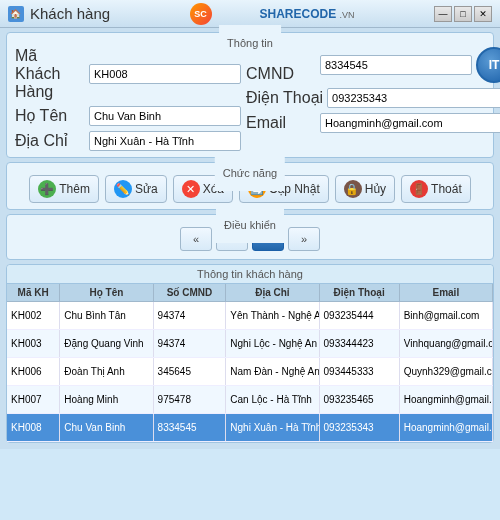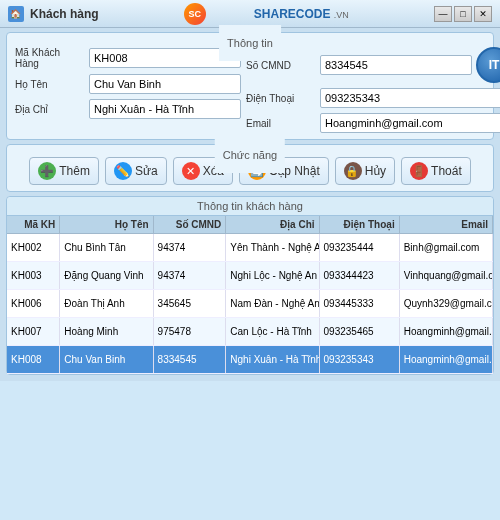--- a/index.html
+++ b/index.html
@@ -9,21 +9,21 @@
       background: linear-gradient(to bottom, #e8f4fc, #c8dff0);
       border-bottom: 1px solid #a0b8cc;
       padding: 4px 8px;
       display: flex;
       align-items: center;
       justify-content: space-between;
       height: 28px;
     }
     .title-bar-left { display: flex; align-items: center; gap: 6px; }
     .title-bar-icon { width: 16px; height: 16px; background: #4a90d9; border-radius: 2px; display: flex; align-items: center; justify-content: center; color: white; font-size: 9px; }
-    .title-bar-text { font-size: 12px; color: #333; font-weight: bold; }
+    .title-bar-text { font-size: 15px; color: #333; }
     .title-bar-controls { display: flex; gap: 2px; }
     .title-btn { width: 18px; height: 16px; background: linear-gradient(to bottom, #e8e8e8, #ccc); border: 1px solid #999; cursor: pointer; display: flex; align-items: center; justify-content: center; font-size: 9px; }
     
     .main-content { padding: 4px 6px; background: #c8dff0; }
     
     .section-box {
       background: #e8f4fc;
       border: 1px solid #a0c4e0;
       border-radius: 4px;
       margin-bottom: 4px;
@@ -42,21 +42,21 @@
       white-space: nowrap;
     }
     
     .info-grid {
       display: grid;
       grid-template-columns: 1fr 1fr;
       gap: 5px;
       margin-top: 4px;
     }
     .field-row { display: flex; align-items: center; gap: 4px; }
-    .field-label { color: #333; min-width: 70px; font-size: 10px; font-weight: 500; }
+    .field-label { color: #333; min-width: 70px; font-size: 16px; font-weight: 500; }
     .field-input {
       flex: 1;
       border: 1px solid #a0b8cc;
       background: white;
       padding: 2px 4px;
       height: 20px;
       font-size: 11px;
       border-radius: 2px;
     }
     
@@ -116,21 +116,21 @@
       text-align: center;
       background: #d8ecf8;
       border-bottom: 1px solid #a0c4e0;
       padding: 3px;
       font-size: 11px;
       color: #555;
       border-radius: 4px 4px 0 0;
     }
     table { width: 100%; border-collapse: collapse; }
     thead tr { background: #b8d4e8; }
-    thead th { padding: 3px 4px; text-align: right; font-size: 10px; color: #333; border-right: 1px solid #a0b8cc; border-bottom: 1px solid #a0b8cc; font-weight: 600; }
+    thead th { padding: 3px 4px; text-align: center; font-size: 10px; color: #333; border-right: 1px solid #a0b8cc; border-bottom: 1px solid #a0b8cc; font-weight: 600; }
     tbody tr { background: white; }
     tbody tr:nth-child(even) { background: #f0f8ff; }
     tbody tr.selected { background: #4a90d9; color: white; }
     tbody td { padding: 8px 4px; font-size: 10px; border-right: 1px solid #dde; border-bottom: 1px solid #eef; white-space: nowrap; overflow: hidden; max-width: 70px; }
     
     .logo-area { display: flex; align-items: center; gap: 8px; }
     .logo-circle { width: 22px; height: 22px; background: linear-gradient(135deg, #ff9800, #f44336); border-radius: 50%; display: flex; align-items: center; justify-content: center; color: white; font-size: 9px; font-weight: bold; }
     .logo-text { color: #2266aa; font-weight: bold; font-size: 12px; margin-left: 40px; }
     .logo-domain { color: #666; font-size: 9px; }
   </style>
@@ -222,20 +222,29 @@
         <span class="btn-icon btn-brown">🔒</span>
         <span>Hủy</span>
       </button>
       <button class="func-btn">
         <span class="btn-icon btn-red2">🚪</span>
         <span>Thoát</span>
       </button>
     </div>
   </div>
 
+  <div class="section-box">
+    <span class="section-title">Điều khiển</span>
+    <div class="nav-buttons" style="margin-top:6px; margin-bottom:2px;">
+      <button class="nav-btn">«</button>
+      <button class="nav-btn">‹</button>
+      <button class="nav-btn active">›</button>
+      <button class="nav-btn">»</button>
+    </div>
+  </div>
 
   <div class="table-section">
     <div class="table-title">Thông tin khách hàng</div>
     <div style="overflow-y: auto; max-height: 160px; position: relative;">
       <table>
         <thead>
           <tr>
             <th>Mã KH</th>
             <th>Họ Tên</th>
             <th>Số CMND</th>

